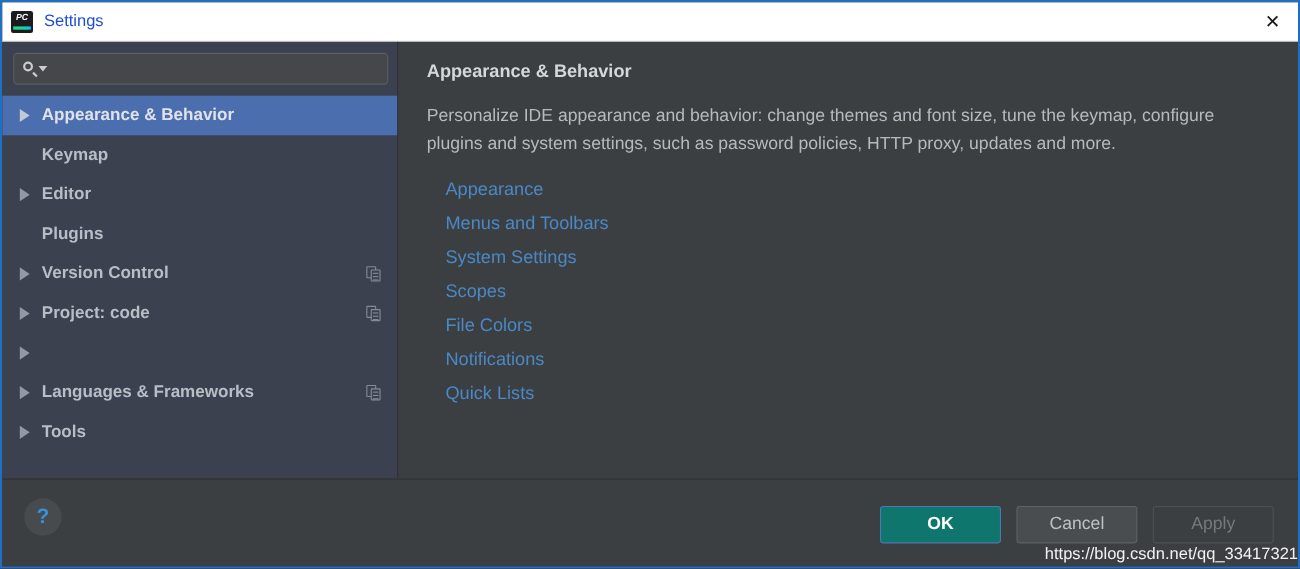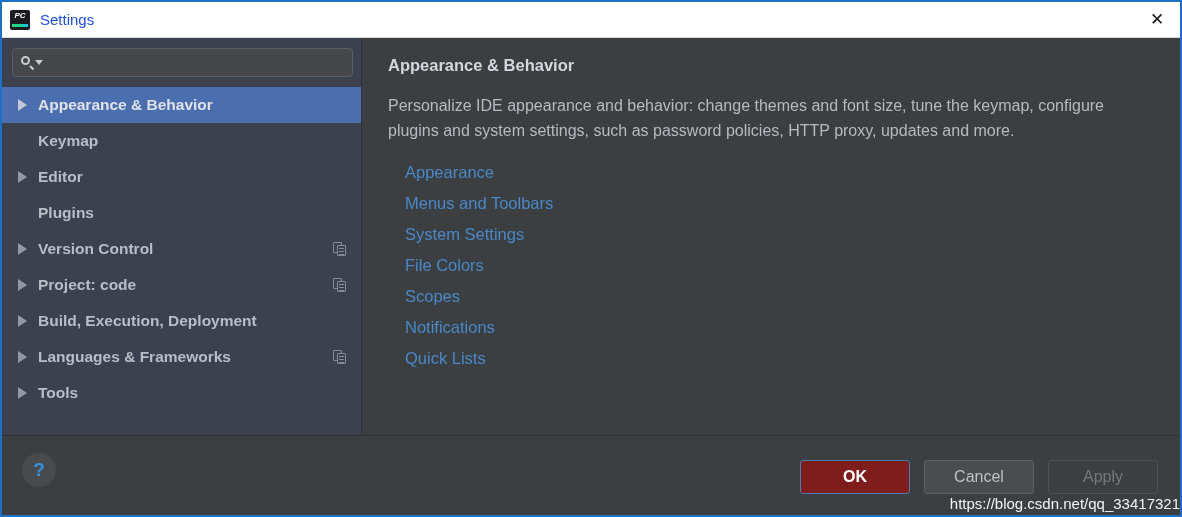--- a/index.html
+++ b/index.html
@@ -304,21 +304,21 @@
     display: flex;
     align-items: center;
     justify-content: center;
     font-size: 16px;
     font-family: "Liberation Sans", sans-serif;
     border-radius: 3px;
     cursor: pointer;
     user-select: none;
   }
   .btn-primary {
-    background: #7f1d1d;
+    background: #0f766e;
     border: 1px solid #4a7ab0;
     color: #ffffff;
     font-weight: bold;
   }
   .btn-default {
     background: #4a4d4f;
     border: 1px solid #5e6164;
     color: #bdc1c6;
   }
   .btn-disabled {
@@ -409,21 +409,20 @@
           <div class="copy-icon">
             <div class="sheet-back"></div>
               <div class="sheet-front"></div>
           </div>
         </div>
 
         <div class="tree-item">
           <div class="tree-arrow">
               <div class="tri"></div>
             </div>
-          <div class="tree-label">Build, Execution, Deployment</div>
         </div>
 
         <div class="tree-item">
           <div class="tree-arrow">
               <div class="tri"></div>
             </div>
           <div class="tree-label">Languages &amp; Frameworks</div>
           <div class="copy-icon">
             <div class="sheet-back"></div>
               <div class="sheet-front"></div>
@@ -440,22 +439,22 @@
       </div>
     </div>
 
     <div class="panel">
       <div class="panel-title">Appearance &amp; Behavior</div>
       <div class="panel-desc">Personalize IDE appearance and behavior: change themes and font size, tune the keymap, configure plugins and system settings, such as password policies, HTTP proxy, updates and more.</div>
       <ul class="link-list">
         <li><a class="link">Appearance</a></li>
         <li><a class="link">Menus and Toolbars</a></li>
         <li><a class="link">System Settings</a></li>
+        <li><a class="link">Scopes</a></li>
         <li><a class="link">File Colors</a></li>
-        <li><a class="link">Scopes</a></li>
         <li><a class="link">Notifications</a></li>
         <li><a class="link">Quick Lists</a></li>
       </ul>
     </div>
 
   </div>
 
   <div class="bottombar">
     <div class="help-btn">?</div>
     <div class="btn-row">

